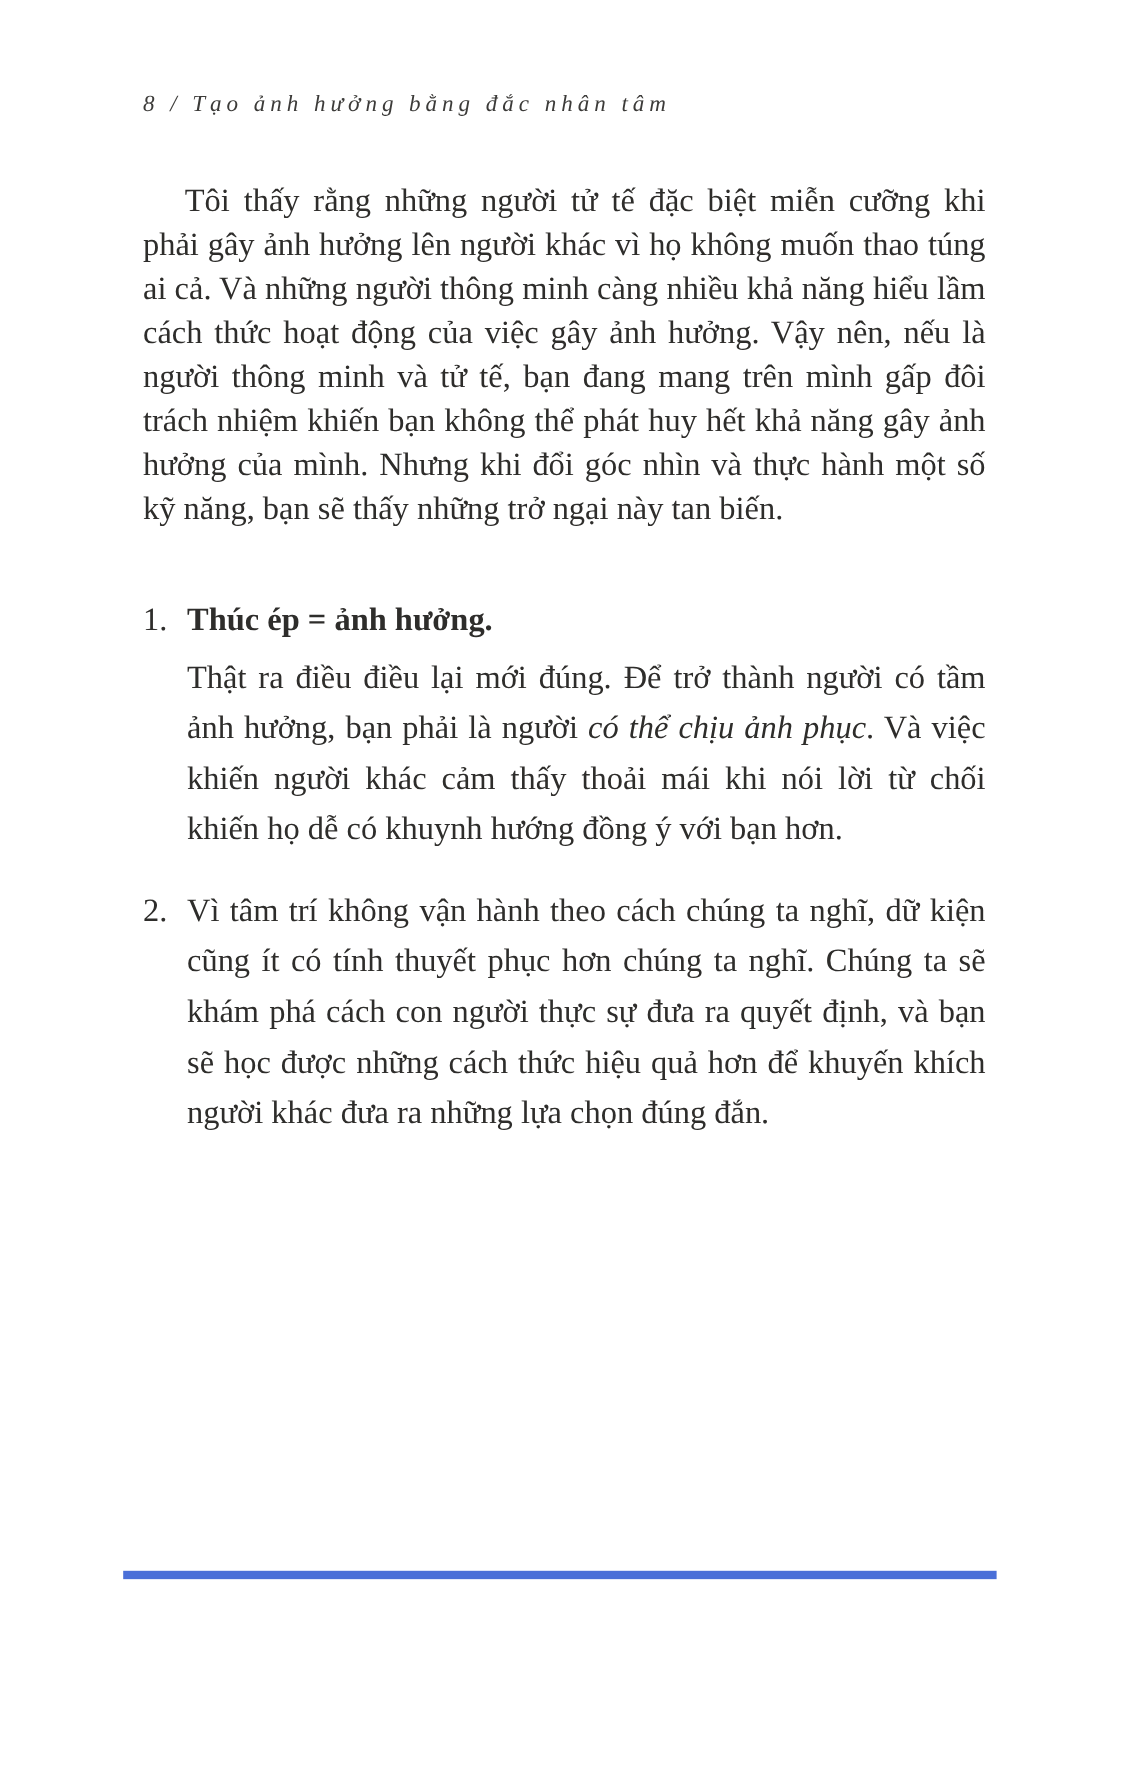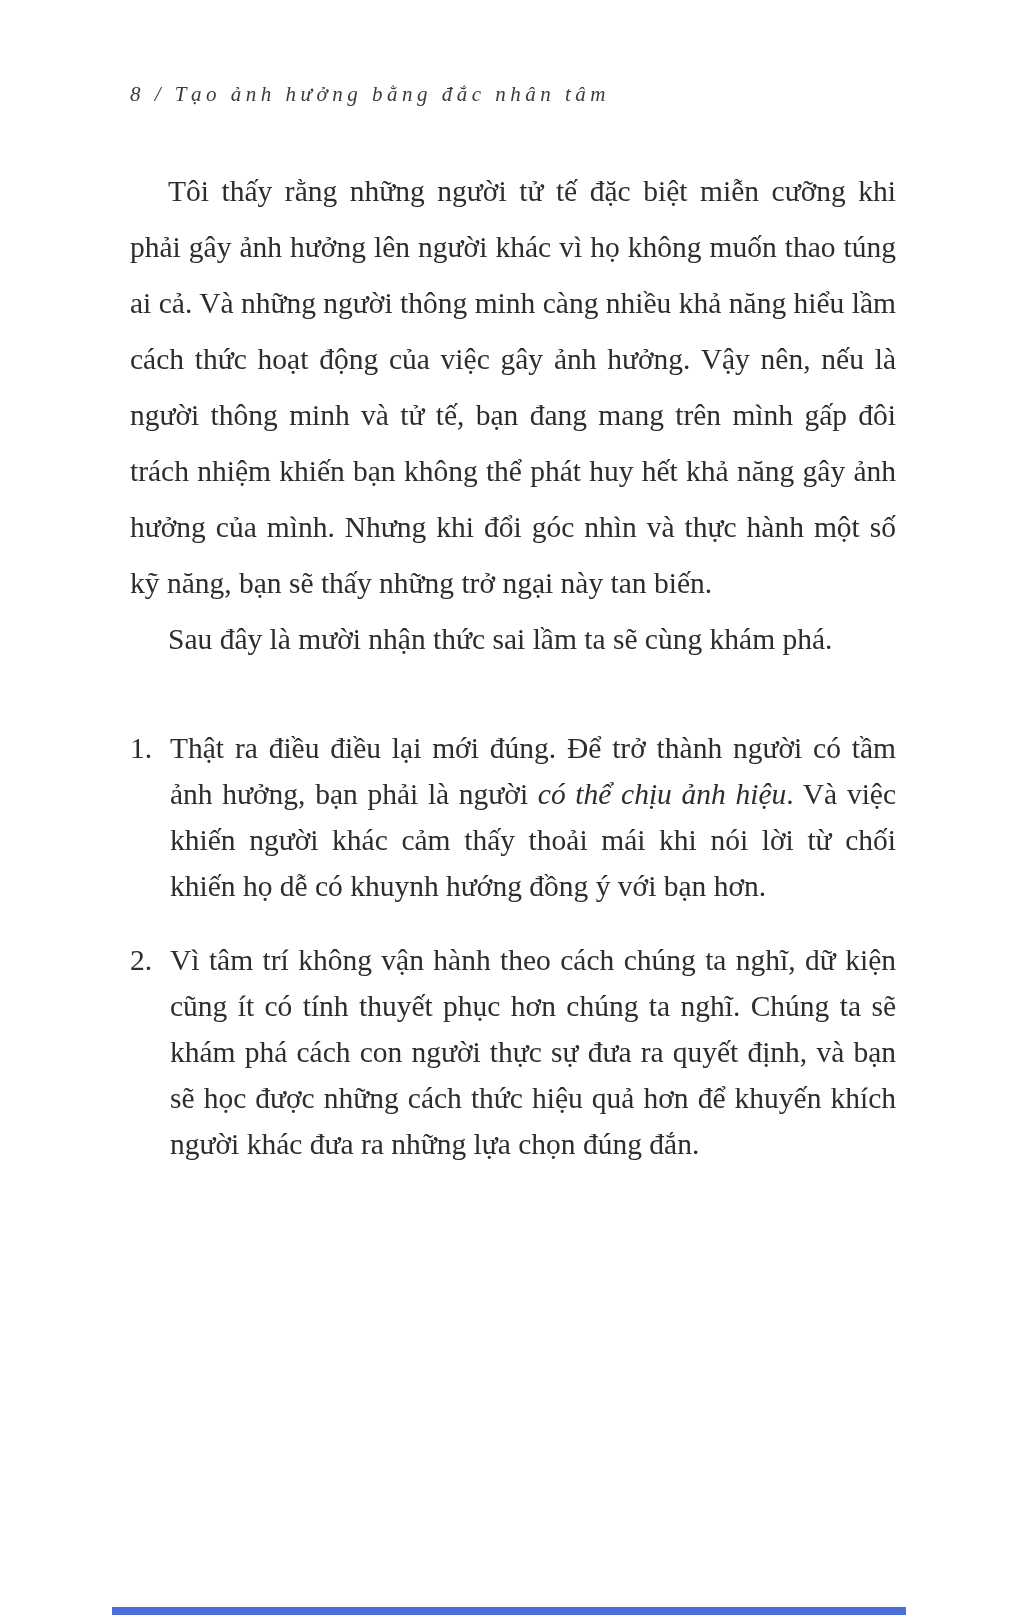--- a/index.html
+++ b/index.html
@@ -3,21 +3,21 @@
 <meta charset="utf-8">
 <style>
   html, body {
     margin: 0;
     padding: 0;
     background: #ffffff;
   }
   .page {
     position: relative;
     width: 1024px;
-    height: 1615px;
+    height: 1436px;
     background: #ffffff;
     overflow: hidden;
     font-family: "Liberation Serif", "DejaVu Serif", serif;
     color: #2e2d2b;
   }
   .content-col {
     position: absolute;
     left: 130px;
     top: 82px;
     width: 766px;
@@ -25,21 +25,21 @@
   .running-header {
     font-style: italic;
     font-size: 21px;
     letter-spacing: 4.5px;
     color: #3c3b39;
     margin: 0 0 56px 0;
     white-space: nowrap;
   }
   p.body {
     font-size: 29.5px;
-    line-height: 56px;
+    line-height: 40px;
     text-align: justify;
     margin: 0;
   }
   p.indent {
     text-indent: 38px;
   }
   .intro-block p + p {
     margin-top: 0;
   }
   .list-block {
@@ -89,29 +89,29 @@
 </head>
 <body>
 
 <div class="page">
   <div class="content-col">
 
     <div class="running-header">8 / Tạo ảnh hưởng bằng đắc nhân tâm</div>
 
     <div class="intro-block">
       <p class="body indent">Tôi thấy rằng những người tử tế đặc biệt miễn cưỡng khi phải gây ảnh hưởng lên người khác vì họ không muốn thao túng ai cả. Và những người thông minh càng nhiều khả năng hiểu lầm cách thức hoạt động của việc gây ảnh hưởng. Vậy nên, nếu là người thông minh và tử tế, bạn đang mang trên mình gấp đôi trách nhiệm khiến bạn không thể phát huy hết khả năng gây ảnh hưởng của mình. Nhưng khi đổi góc nhìn và thực hành một số kỹ năng, bạn sẽ thấy những trở ngại này tan biến.</p>
-      <p class="body indent">Sau đây là mười nhận thức sai lầm ta sẽ cùng khám phá.</p>
     </div>
 
     <div class="list-block">
 
       <div class="list-item">
         <div class="item-num">1.</div>
         <div class="item-content">
-          <p class="item-body"><span>Thật ra điều điều lại mới đúng. Để trở thành người có tầm ảnh hưởng, bạn phải là người </span><em>có thể chịu ảnh hiệu</em><span>. Và việc khiến người khác cảm thấy thoải mái khi nói lời từ chối khiến họ dễ có khuynh hướng đồng ý với bạn hơn.</span></p>
+          <div class="item-title">Thúc ép = ảnh hưởng.</div>
+          <p class="item-body"><span>Thật ra điều điều lại mới đúng. Để trở thành người có tầm ảnh hưởng, bạn phải là người </span><em>có thể chịu ảnh phục</em><span>. Và việc khiến người khác cảm thấy thoải mái khi nói lời từ chối khiến họ dễ có khuynh hướng đồng ý với bạn hơn.</span></p>
         </div>
       </div>
 
       <div class="list-item">
         <div class="item-num">2.</div>
         <div class="item-content">
           <p class="item-body">Vì tâm trí không vận hành theo cách chúng ta nghĩ, dữ kiện cũng ít có tính thuyết phục hơn chúng ta nghĩ. Chúng ta sẽ khám phá cách con người thực sự đưa ra quyết định, và bạn sẽ học được những cách thức hiệu quả hơn để khuyến khích người khác đưa ra những lựa chọn đúng đắn.</p>
         </div>
       </div>
 

